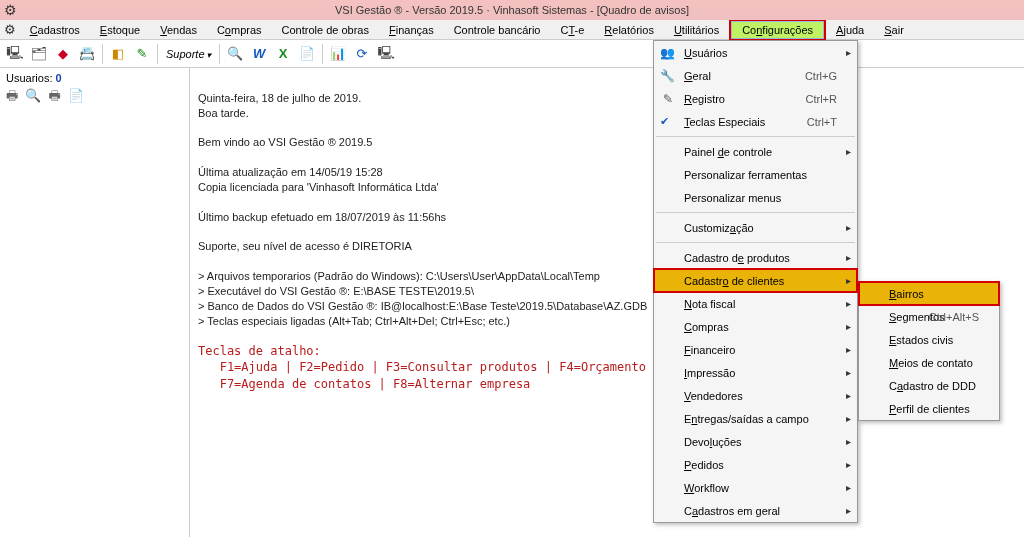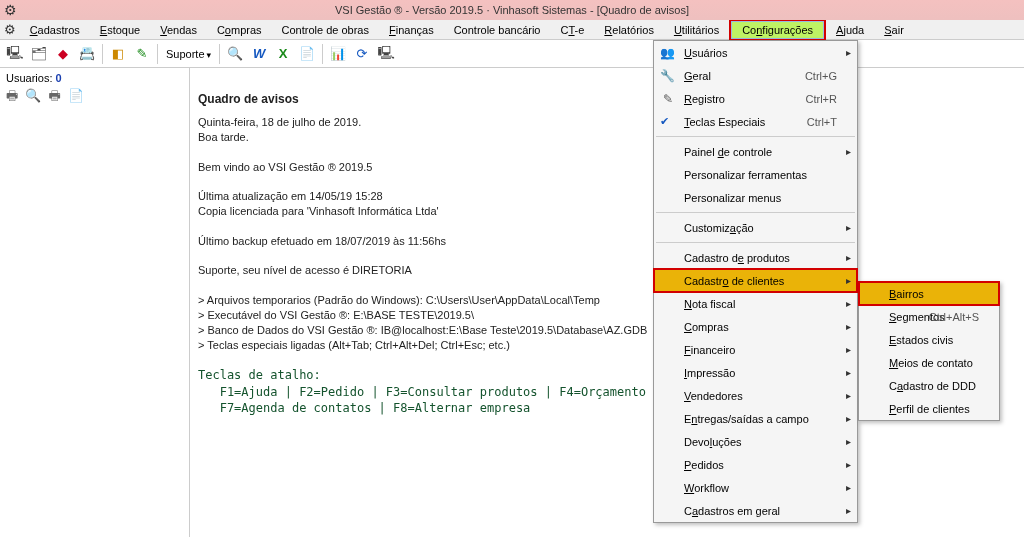--- a/index.html
+++ b/index.html
@@ -9,32 +9,32 @@
   .titlebar .gear { position:absolute; left:4px; top:2px; font-size:14px; color:#333; }
 
   .menubar { height:20px; background:#f0f0f0; border-bottom:1px solid #ccc; display:flex; align-items:center; padding:0 20px 0 4px; gap:0; }
   .menubar .gear { font-size:13px; color:#333; margin-right:4px; }
   .menubar .mi { padding:2px 10px; cursor:default; }
   .menubar .mi u { text-decoration:underline; }
 
   .toolbar { height:28px; border-bottom:1px solid #ccc; display:flex; align-items:center; padding:0 4px; gap:2px; }
   .toolbar .tb { width:22px; height:22px; display:flex; align-items:center; justify-content:center; font-size:13px; color:#444; }
   .toolbar .sep { width:1px; height:20px; background:#ccc; margin:0 2px; }
-  .toolbar .sup { padding:0 4px; }
+  .toolbar .sup { padding:0 4px;font-style:italic; }
   .arrowdown::after { content:"▾"; font-size:9px; margin-left:2px; }
 
   .body { display:flex; height: calc(537px - 20px - 20px - 28px); }
   .side { width:190px; border-right:1px solid #ccc; padding:4px 6px; }
   .side .usu b { color:#1a3fb0; font-weight:bold; }
   .side .icons { margin-top:2px; color:#666; }
   .side .icons span { margin-right:4px; font-size:13px; }
 
   .main { flex:1; position:relative; padding:8px 8px; overflow:hidden; white-space:pre; line-height:1.35; color:#222; }
   .main h1 { font-size:12px; font-weight:bold; margin:0 0 8px 0; }
-  .teclas { color:#14532d; font-family: Consolas, monospace; font-size:12px; }
+  .teclas { color:#b91c1c; font-family: Consolas, monospace; font-size:12px; }
 
   .menu1, .menu2 { position:absolute; background:#f5f5f5; border:1px solid #999; box-shadow:2px 2px 4px rgba(0,0,0,0.25); }
   .menu1 { top:40px; left:653px; width:205px; }
   .menu2 { top:281px; left:858px; width:142px; }
   .menu-item { height:23px; display:flex; align-items:center; padding:0 20px 0 30px; position:relative; }
   .menu-item .ico { position:absolute; left:6px; width:16px; text-align:center; font-size:12px; color:#555; }
   .menu-item .arrow { position:absolute; right:6px; font-size:10px; color:#333; }
   .menu-item .sc { position:absolute; right:20px; color:#555; }
   .menu-sep { height:1px; background:#ccc; margin:3px 2px; }
   .menu-item.hl { background:#eab308; }
@@ -97,21 +97,21 @@
     </div>
     <div class="icons">
       <span>🖶</span>
       <span>🔍</span>
       <span>🖶</span>
       <span>📄</span>
     </div>
   </div>
 
   <div class="main">
-<h1>Quadro de avisos</h1><span>Quinta-feira, 18 de julho de 2019.</span>
+<span>Quinta-feira, 18 de julho de 2019.</span>
 <span>Boa tarde.</span>
 
 <span>Bem vindo ao VSI Gestão ® 2019.5</span>
 
 <span>Última atualização em 14/05/19 15:28</span>
 <span>Copia licenciada para 'Vinhasoft Informática Ltda'</span>
 
 <span>Último backup efetuado em 18/07/2019 às 11:56hs</span>
 
 <span>Suporte, seu nível de acesso é DIRETORIA</span>

